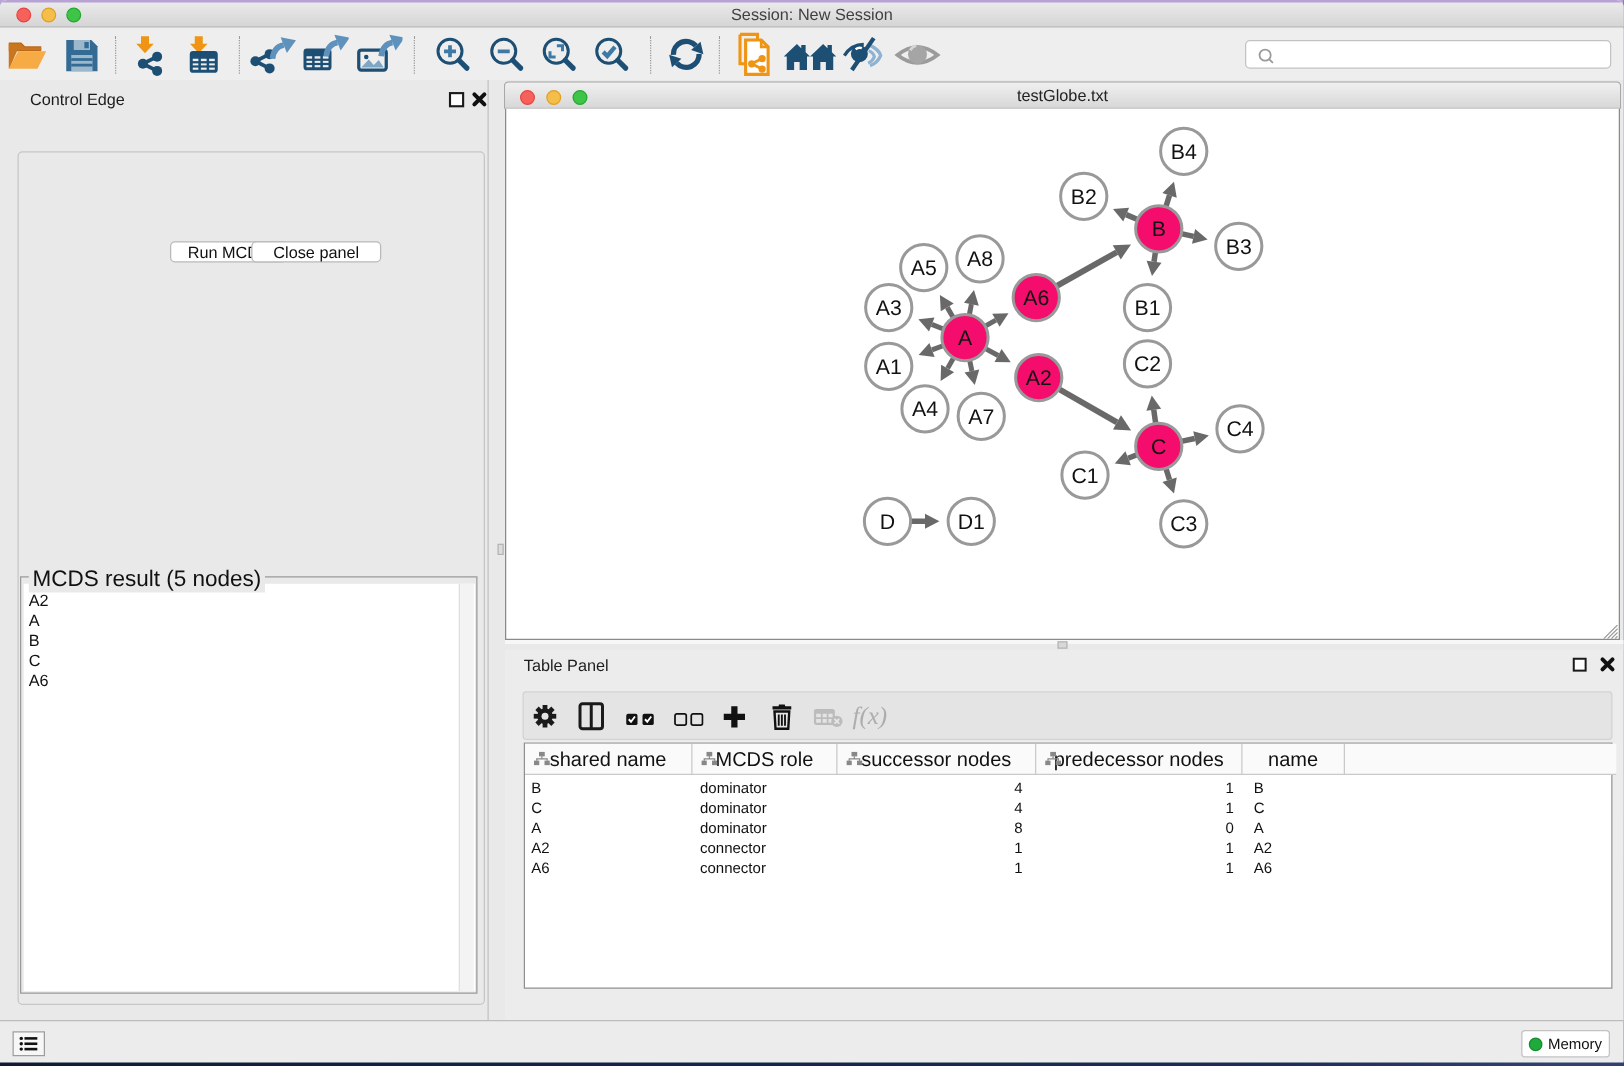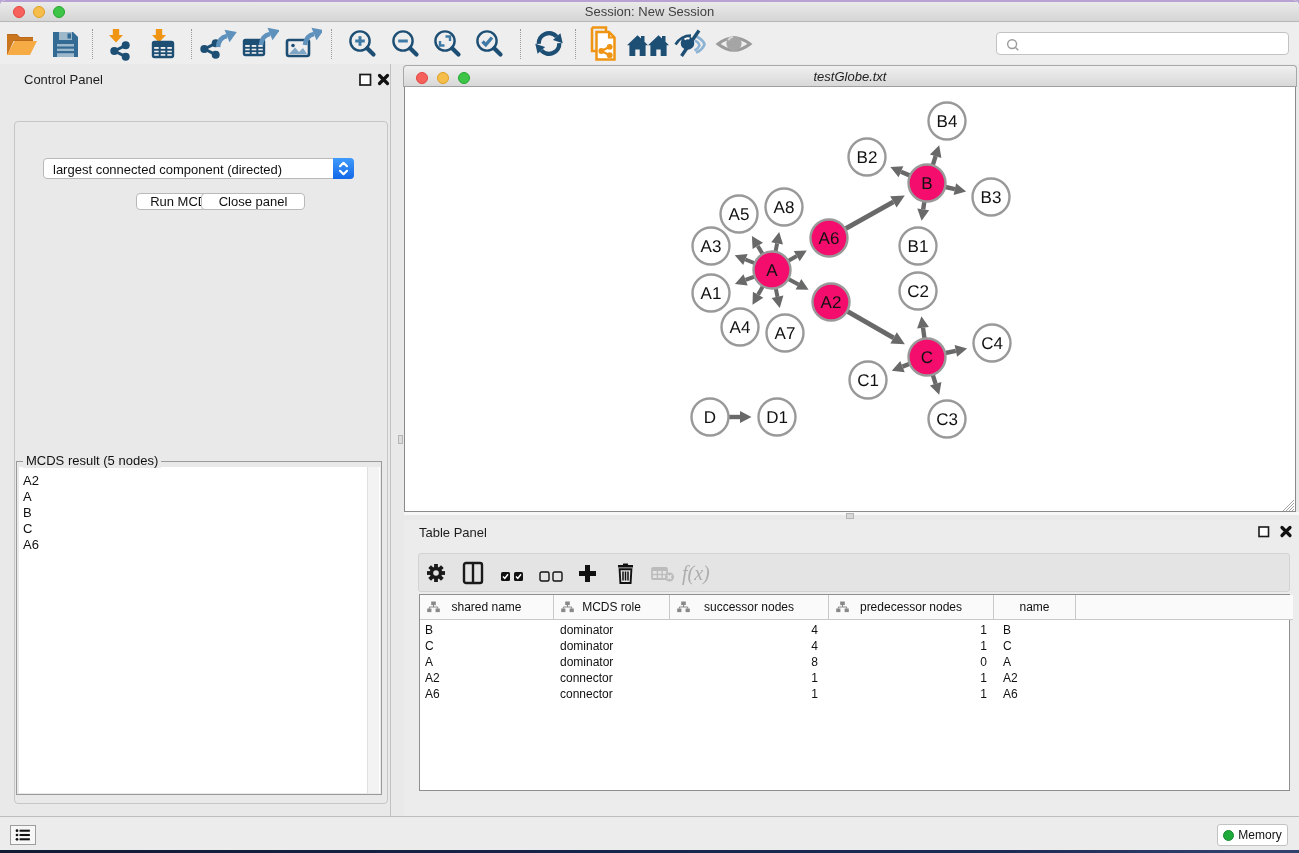--- a/index.html
+++ b/index.html
@@ -24,42 +24,42 @@
 .tab.first { border-radius:4px 0 0 4px; }
 .tab.last { border-radius:0 4px 4px 0; border-right:1px solid #b4b4b4; }
 .tab.sel { background:#2284f7; color:#ffffff; border-color:#2284f7; border-radius:4px; }
 #cp-content { position:absolute; left:14px; top:57px; width:374px; height:683px; border:1px solid #c6c6c6; border-radius:4px; }
 #opt-label { position:absolute; left:0; top:73px; width:100%; text-align:center; font-size:13px; color:#111; }
 #dropdown { position:absolute; left:43px; top:94px; width:311px; height:21px; background:#fff; border:1px solid #b9b9b9; border-radius:4px; font-size:13px; color:#111; }
 #dropdown .dtext { position:absolute; left:9px; top:3px; }
 #dropdown .stepper { position:absolute; right:-1px; top:-1px; width:21px; height:21px; background:linear-gradient(180deg,#3f9bfc,#1368e8); border-radius:0 4px 4px 0; }
 .btn { position:absolute; height:17px; background:#ffffff; border:1px solid #b9b9b9; border-radius:4px; font-size:13px; color:#111; text-align:center; line-height:15px; }
 #groupbox { position:absolute; left:16px; top:397px; width:366px; height:334px; border:1px solid #9a9a9a; }
-#gb-label { position:absolute; left:6px; top:-9px; background:#e9e9e9; padding:0 3px; font-size:13px; color:#111; }
+#gb-label { position:absolute; left:6px; top:-9px; background:#e9e9e9; padding:0 3px; font-size:18px; color:#111; }
 #gb-list { position:absolute; left:2px; top:5px; width:361px; height:326px; background:#ffffff; font-size:13px; color:#111; padding-top:6px; }
 #gb-list .li { height:16px; line-height:16px; padding-left:4px; }
 #gb-scroll { position:absolute; right:2px; top:5px; width:12px; height:326px; background:#f3f3f3; border-left:1px solid #e0e0e0; }
 
 
 #vdiv { position:absolute; left:392px; top:0; width:12px; height:752px; background:#e9e9e9; }
 
 
 #netwin { position:absolute; left:403px; top:1px; width:894px; height:511px; }
-#net-titlebar { position:absolute; left:0; top:0; width:894px; height:22px; background:linear-gradient(180deg,#f0f0f0,#d8d8d8); border:1px solid #a8a8a8; border-bottom:1px solid #9f9f9f; border-radius:4px 4px 0 0;font-style:italic; }
+#net-titlebar { position:absolute; left:0; top:0; width:894px; height:22px; background:linear-gradient(180deg,#f0f0f0,#d8d8d8); border:1px solid #a8a8a8; border-bottom:1px solid #9f9f9f; border-radius:4px 4px 0 0; }
 #net-canvas { position:absolute; left:1px; top:22px; width:892px; height:425px; background:#ffffff; border-left:1px solid #8a8a8a; border-right:1px solid #8a8a8a; border-bottom:1px solid #8a8a8a; }
 
 
 #hdiv { position:absolute; left:404px; top:448px; width:896px; height:8px; background:linear-gradient(180deg,#f7f7f7 0,#f7f7f7 3px,#e9e9e9 3px); }
 
 
 #tp { position:absolute; left:404px; top:456px; width:895px; height:296px; background:#ececec; }
 #tp .ptitle { position:absolute; left:15px; top:5px; font-size:13px; color:#1d1d1d; }
 #tp-toolbar { position:absolute; left:14px; top:33px; width:872px; height:39px; background:#e4e4e4; border:1px solid #d2d2d2; border-radius:3px;text-align:right; }
 #tp-table { position:absolute; left:15px; top:74px; width:871px; height:197px; background:#ffffff; border:1px solid #8f8f8f; }
-#tp-header { position:absolute; left:0; top:0; width:873px; height:25px; background:#fbfafa; border-bottom:1px solid #c9c9c9; font-size:12px; color:#111; }
+#tp-header { position:absolute; left:0; top:0; width:873px; height:25px; background:#fbfafa; border-bottom:1px solid #c9c9c9; font-size:16px; color:#111; }
 .hcell { position:absolute; top:0; height:25px; border-right:1px solid #c9c9c9; text-align:center; padding-top:5px; }
 .trow { position:absolute; font-size:12px; color:#111; height:16px; }
 .tabs2 { position:absolute; top:271px; height:21px; }
 
 #statusbar { position:absolute; left:0; top:816px; width:1299px; height:33px; background:#ececec; border-top:1px solid #bdbdbd; }
 #sb-btn { position:absolute; left:10px; top:8px; width:26px; height:20px; background:#f7f7f7; border:1px solid #9d9d9d; }
 #mem-btn { position:absolute; left:1217px; top:7px; width:71px; height:22px; background:#ffffff; border:1px solid #c2c2c2; border-radius:3px; font-size:12px; color:#111; display:flex; align-items:center; justify-content:center; }
 </style>
 </head>
 <body>
@@ -205,34 +205,27 @@
 </svg></div>
     <div id="searchbox">
         <svg width="16" height="16" viewBox="0 0 18 18" style="position:absolute;left:8px;top:4px;">
 <circle cx="8" cy="8" r="5" fill="none" stroke="#9a9a9a" stroke-width="1.6"></circle>
 <line x1="11.5" y1="11.5" x2="15" y2="15" stroke="#9a9a9a" stroke-width="1.6"></line>
 </svg>
       </div>
   </div>
   <div id="main">
     <div id="cp">
-      <div class="ptitle">Control Panel</div>
+      <div class="ptitle">Control Edge</div>
       <div style="position:absolute;left:358px;top:8px;width:36px;height:16px;">
 <svg width="36" height="16" viewBox="0 0 36 16">
 <rect x="2" y="2.5" width="10.5" height="10.5" fill="#fdfdfd" stroke="#1a1a1a" stroke-width="1.7"></rect>
 <path d="M21.5 3.5 L29.5 11.5 M29.5 3.5 L21.5 11.5" stroke="#111" stroke-width="3.2" stroke-linecap="round"></path>
 </svg></div>
       <div id="cp-content"></div>
-      <div id="dropdown">
-        <div class="dtext">largest connected component (directed)</div>
-        <div class="stepper"><svg width="21" height="21" viewBox="0 0 21 21">
-              <path d="M7 8.2 L10.5 4.8 L14 8.2" stroke="#ffffff" stroke-width="2.2" fill="none" stroke-linecap="round" stroke-linejoin="round"></path>
-              <path d="M7 12.8 L10.5 16.2 L14 12.8" stroke="#ffffff" stroke-width="2.2" fill="none" stroke-linecap="round" stroke-linejoin="round"></path>
-            </svg></div>
-      </div>
       <div class="btn" style="left:94px;top:129px;width:94px;margin-left:42px;">Run MCDS</div>
       <div class="btn" style="left:201px;top:129px;width:104px;">Close panel</div>
       <div id="groupbox">
         <div id="gb-list">
           <div class="li">A2</div>
             <div class="li">A</div>
             <div class="li">B</div>
             <div class="li">C</div>
             <div class="li">A6</div>
         </div>

